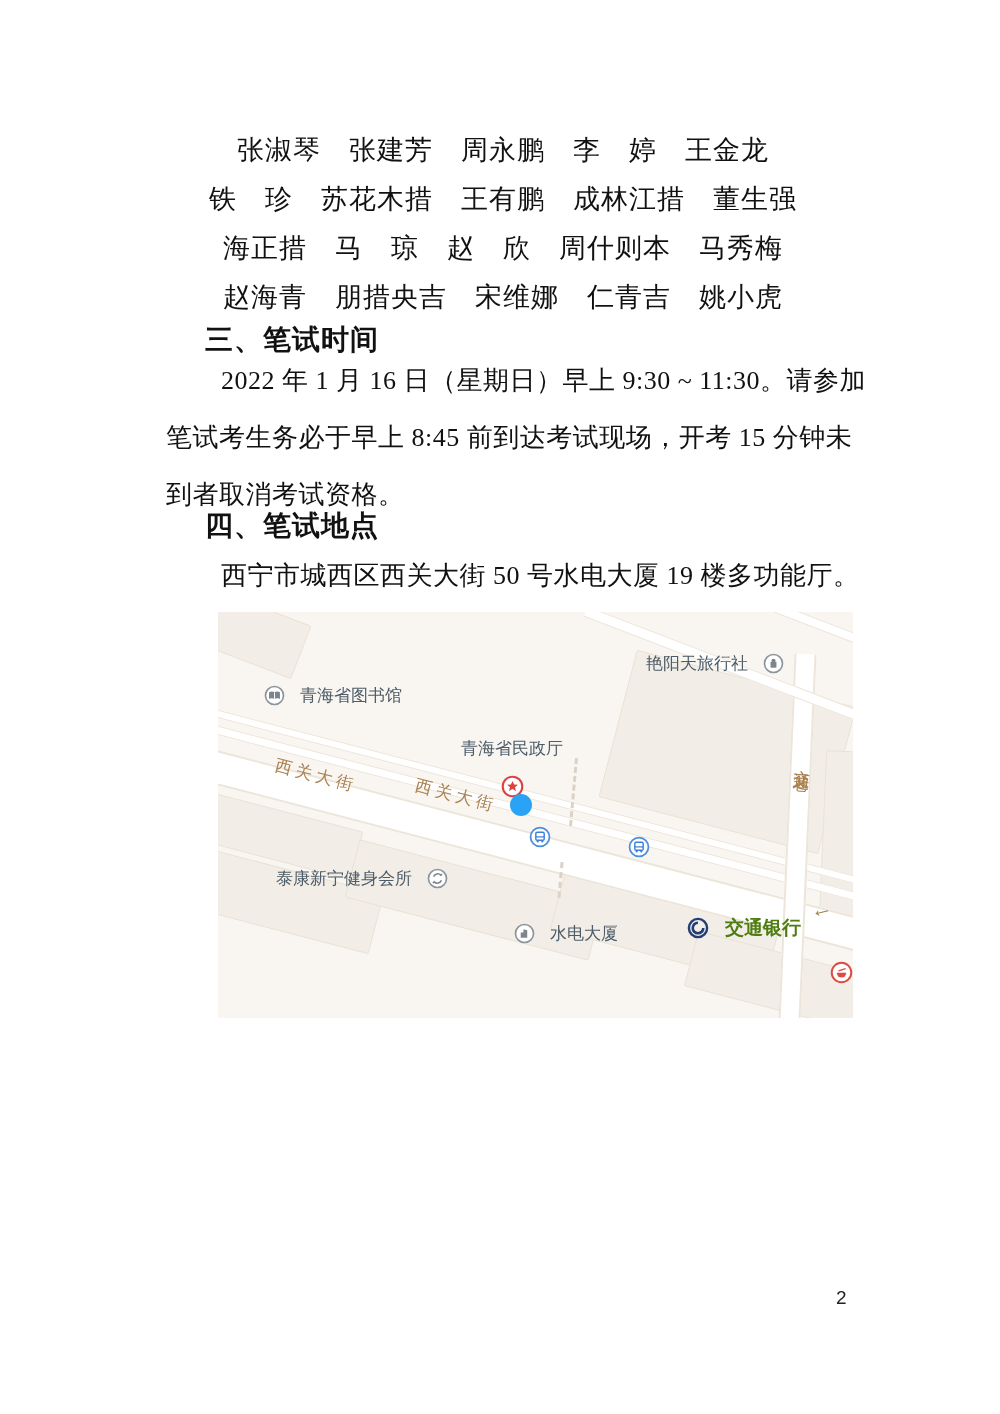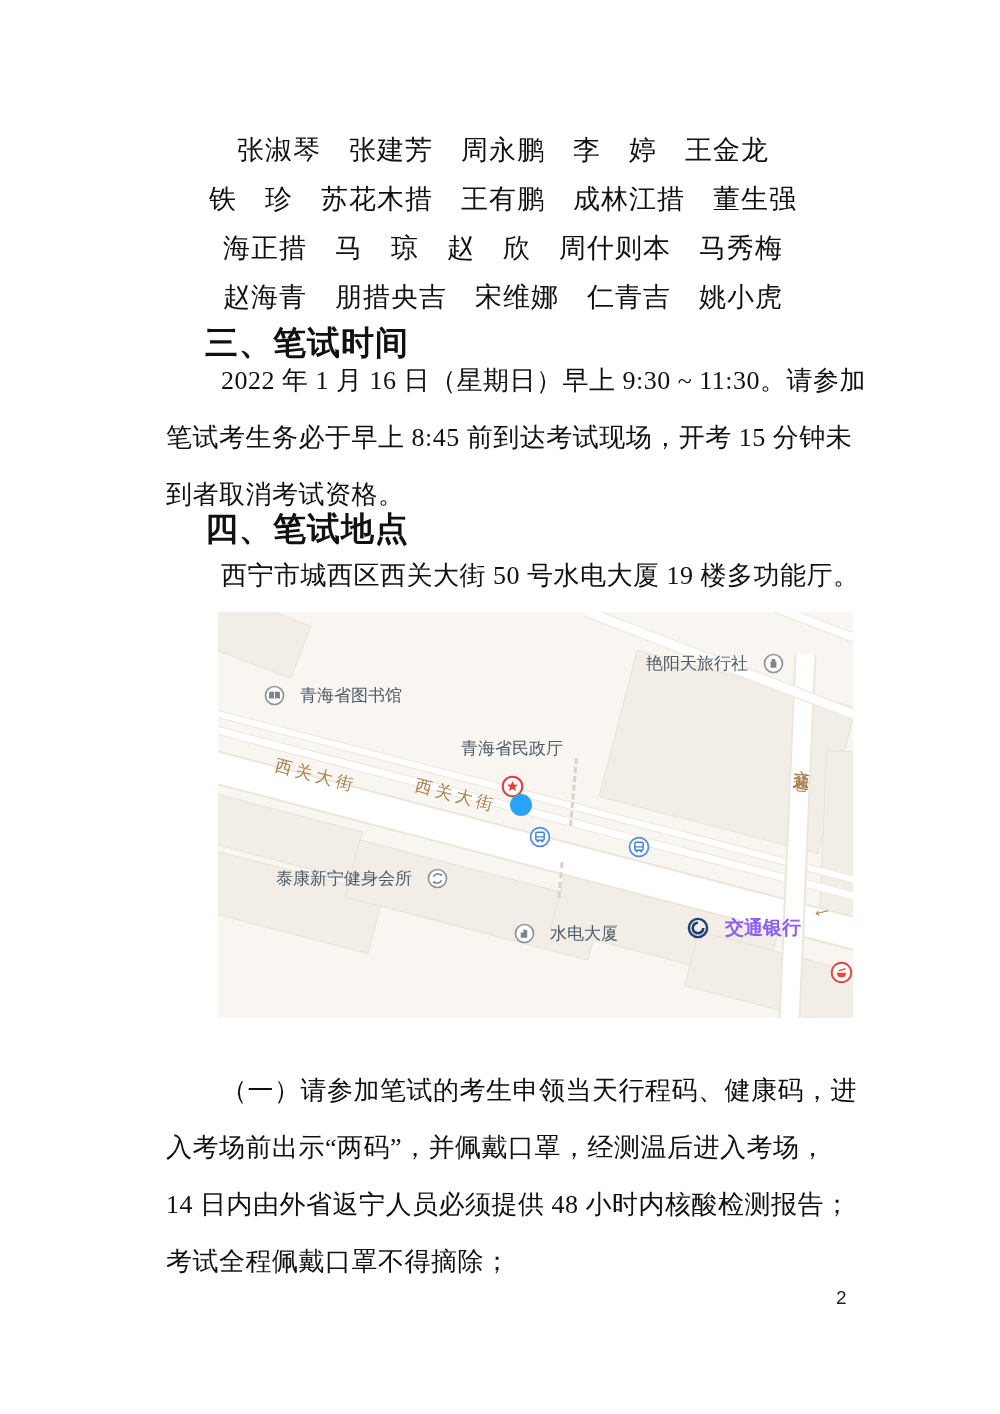--- a/index.html
+++ b/index.html
@@ -14,21 +14,21 @@
     border-radius:32px;
   }
   
   .names{
     position:absolute; left:150px; top:126px; width:706px;
     font-size:27px; line-height:49px; text-align:center;
     letter-spacing:1px; white-space:nowrap;
   }
   .heading{
     position:absolute; left:205px;
-    font-size:33px; font-weight:700; letter-spacing:1px;
+    font-size:28px; font-weight:700; letter-spacing:1px;
     font-family:"Liberation Sans", sans-serif;
   }
   .para{
     position:absolute; left:150px; width:712px;
     font-size:26px; line-height:57px; letter-spacing:0.5px; white-space:nowrap;margin-left:16px;
   }
   .para .indent{padding-left:55px;}
   .pagenum{
     position:absolute; left:836px; top:1287px;
     font-size:19px; font-family:"Liberation Sans", sans-serif; color:#222;
@@ -82,21 +82,21 @@
     font-size:17px; color:#4d5c68; white-space:nowrap;
   }
   .street-label{
     position:absolute; color:#a9804e; font-size:17px; letter-spacing:4px;
     white-space:nowrap; transform:rotate(14.6deg);
   }
   .street-vert{
     position:absolute; left:574px; top:144px; color:#a9804e; font-size:17px;
     letter-spacing:3px; writing-mode:vertical-rl; transform:rotate(6deg);
   }
-  .bank-label{font-size:19px; color:#8b5cf6; font-weight:600;}
+  .bank-label{font-size:19px; color:#4d7c0f; font-weight:600;}
   .loc-dot{
     position:absolute; left:292px; top:182px; width:22px; height:22px;
     border-radius:50%; background:#2aa2f5;
   }
   .micon{display:block;}
   .map-arrow{
     position:absolute; left:592px; top:284px; color:#a5814f; font-size:22px;
     font-weight:bold; transform:rotate(-14deg);
   }
   .abs{position:absolute;}
@@ -220,22 +220,16 @@
     <div class="map-arrow">←</div>
 
     <svg class="abs micon" style="left:612px; top:349px;" width="23" height="23" viewBox="0 0 20 20">
       <circle cx="10" cy="10" r="8.5" fill="#fff" stroke="#dd4b41" stroke-width="1.7"></circle>
       <path d="M5.9 10.3 L14.1 10.3 A4.1 4.1 0 0 1 5.9 10.3 Z" fill="#dd4b41"></path>
       <path d="M7.4 8.6 L13.6 6.6" stroke="#dd4b41" stroke-width="1.2"></path>
     </svg>
 
   </div>
 
-  <div class="para" style="top:1062px;">
-    <div class="indent">（一）请参加笔试的考生申领当天行程码、健康码，进</div>
-    <div>入考场前出示“两码”，并佩戴口罩，经测温后进入考场，</div>
-    <div>14 日内由外省返宁人员必须提供 48 小时内核酸检测报告；</div>
-    <div>考试全程佩戴口罩不得摘除；</div>
-  </div>
 
   <div class="pagenum">2</div>
 
 </div>
 
 </body></html>

